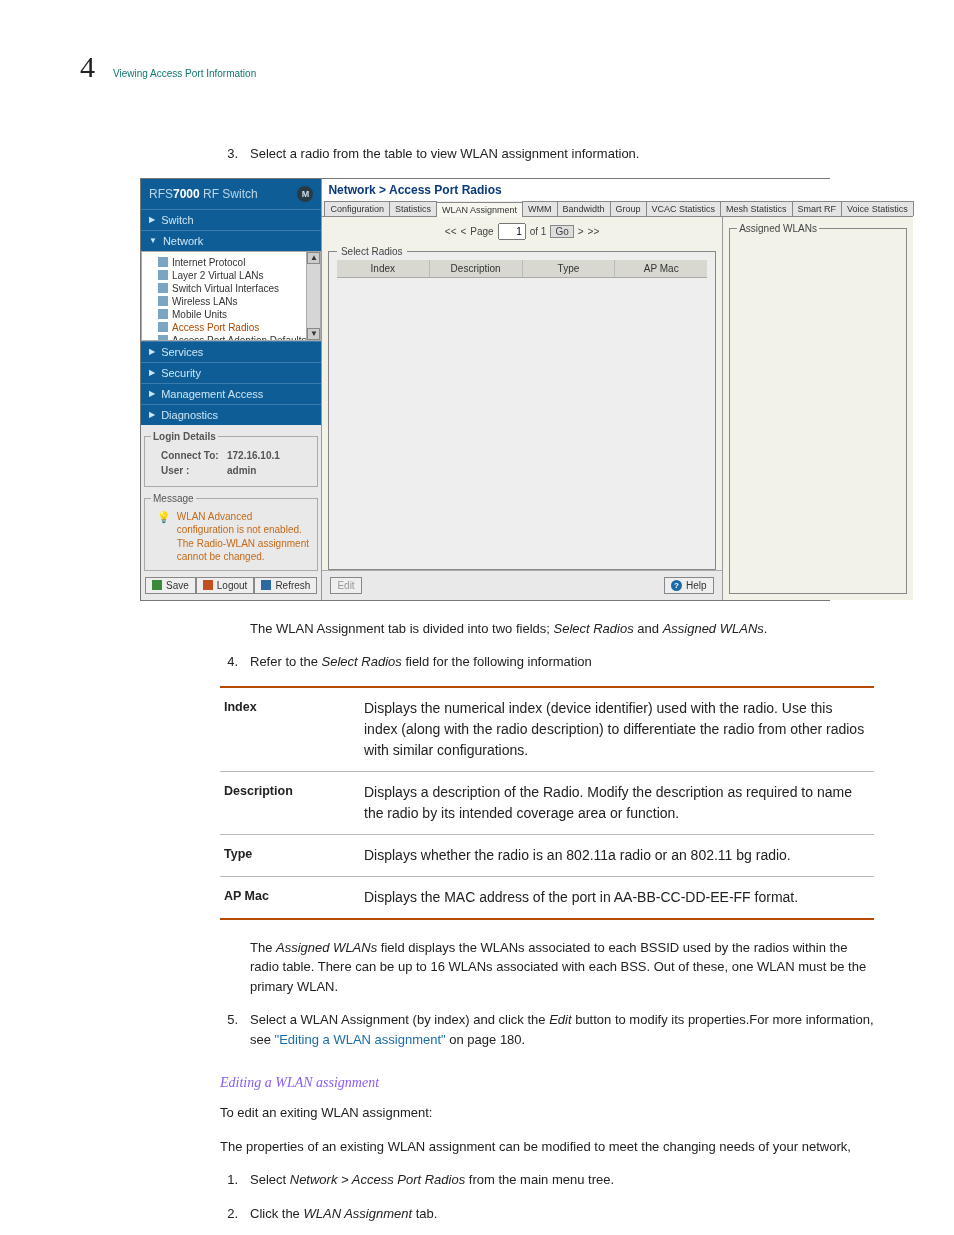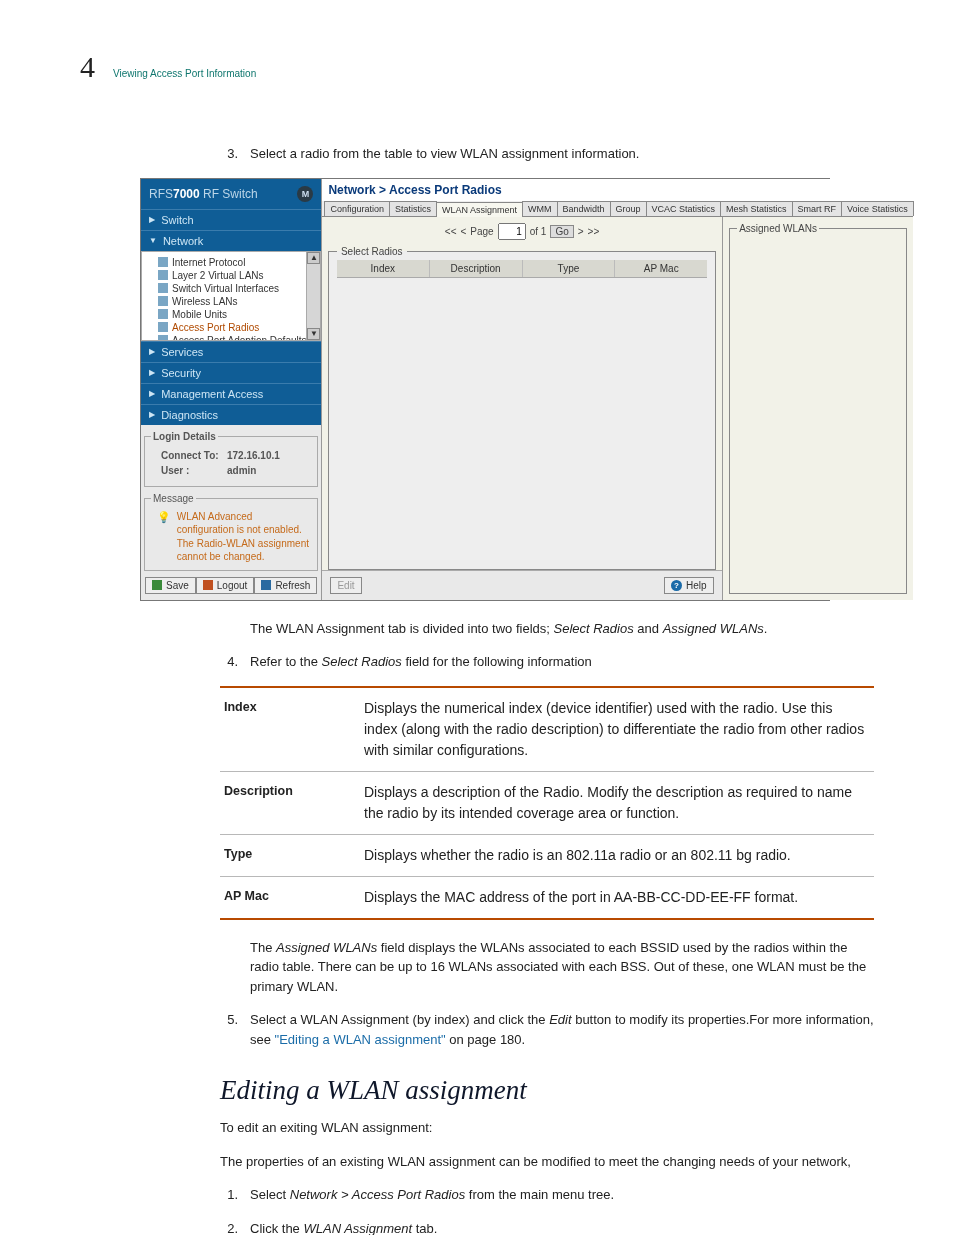--- a/index.html
+++ b/index.html
@@ -87,21 +87,21 @@
   .pane-right legend { font-size: 10px; color: #444; }
 
   
   table.def { border-collapse: collapse; width: 100%; margin: 6px 0 18px 0; }
   table.def tr { border-top: 1px solid #b8b8b8; }
   table.def tr:first-child { border-top: 2px solid #b84a00; }
   table.def tr:last-child td { border-bottom: 2px solid #b84a00; }
   table.def td { padding: 10px 8px 10px 4px; vertical-align: top; line-height: 1.5; font-size: 14px; }
   table.def td.k { width: 140px; font-weight: bold; font-family: Arial, sans-serif; font-size: 12.5px; }
 
-  h3.sect { font-family: Georgia, 'Times New Roman', serif; font-style: italic; font-weight: 400; font-size: 27px; color: #0f172a; margin: 26px 0 12px; }
+  h3.sect { font-family: Georgia, 'Times New Roman', serif; font-style: italic; font-weight: 400; font-size: 14px; color: #8b5cf6; margin: 26px 0 12px; }
   p.body { line-height: 1.5; margin: 0 0 14px; }
 </style>
 </head>
 <body>
 
 <div class="page">
   <div class="header-line">
     <span class="chapter-num">4</span>
     <span class="chapter-title">Viewing Access Port Information</span>
   </div>

